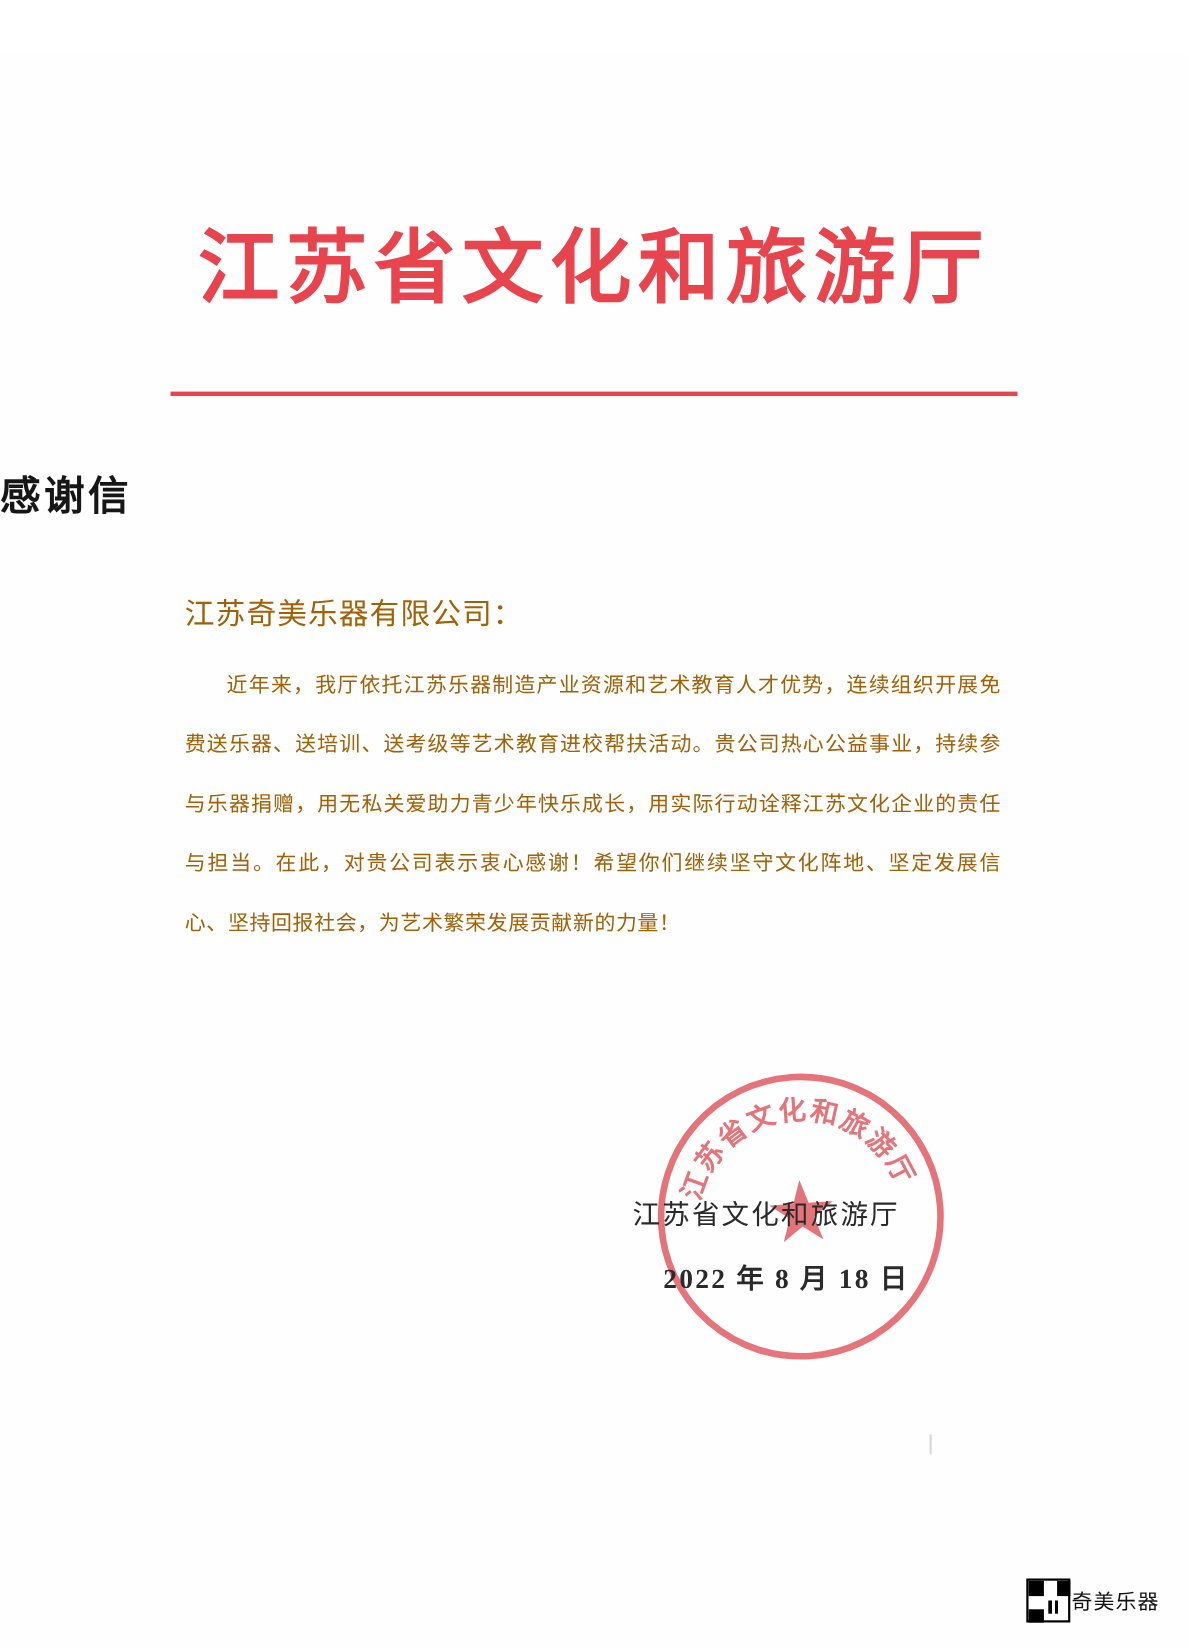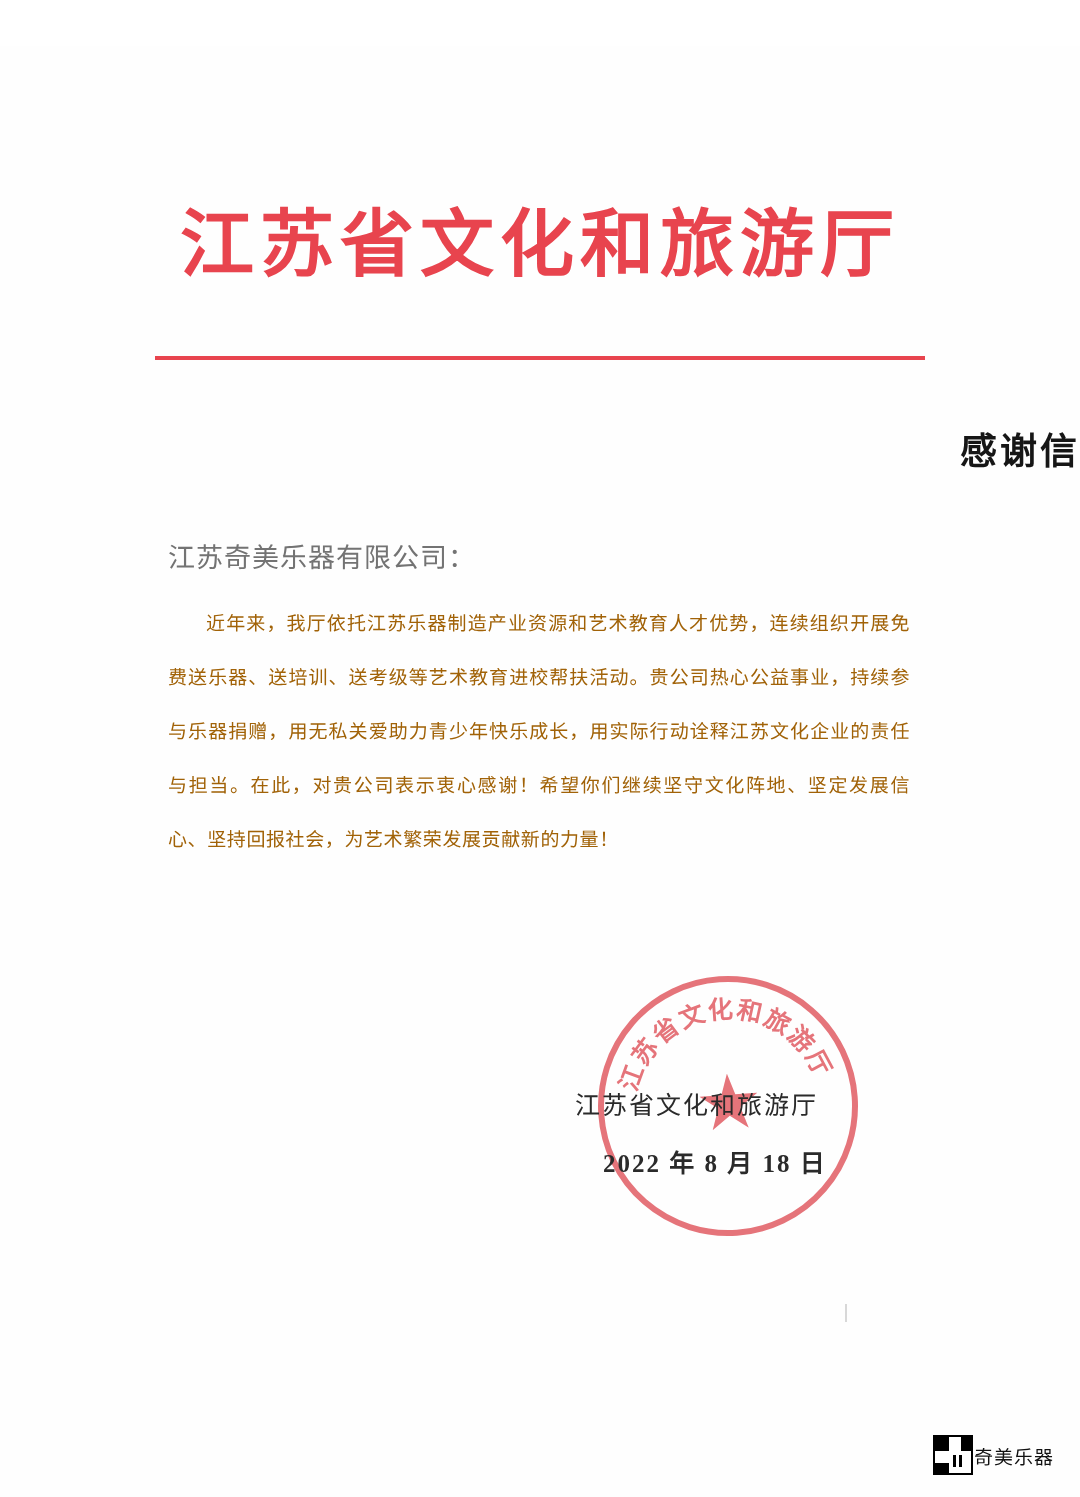--- a/index.html
+++ b/index.html
@@ -49,40 +49,40 @@
     height: 4px;
     background: #e8444e;
   }
 
   
   .doc-title {
     position: absolute;
     top: 375px;
     left: 0;
     width: 100%;
-    text-align: right;
+    text-align: left;
     font-family: "DejaVu Serif", "Liberation Serif", serif;
     font-weight: 700;
     font-size: 37px;
     letter-spacing: 3px;
     color: #161616;
   }
 
   
   .body-block {
     position: absolute;
     top: 492px;
     left: 168px;
     width: 742px;
   }
   .salutation {
     font-size: 27px;
     line-height: 1.5;
     letter-spacing: 1px;
-    color: #737373;
+    color: #a16207;
     margin-bottom: 18px;
   }
   .paragraph {
     font-size: 19px;
     line-height: 54px;
     letter-spacing: 0.6px;
     color: #a16207;
     text-indent: 2em;
     text-align: justify;
     text-justify: inter-ideograph;

